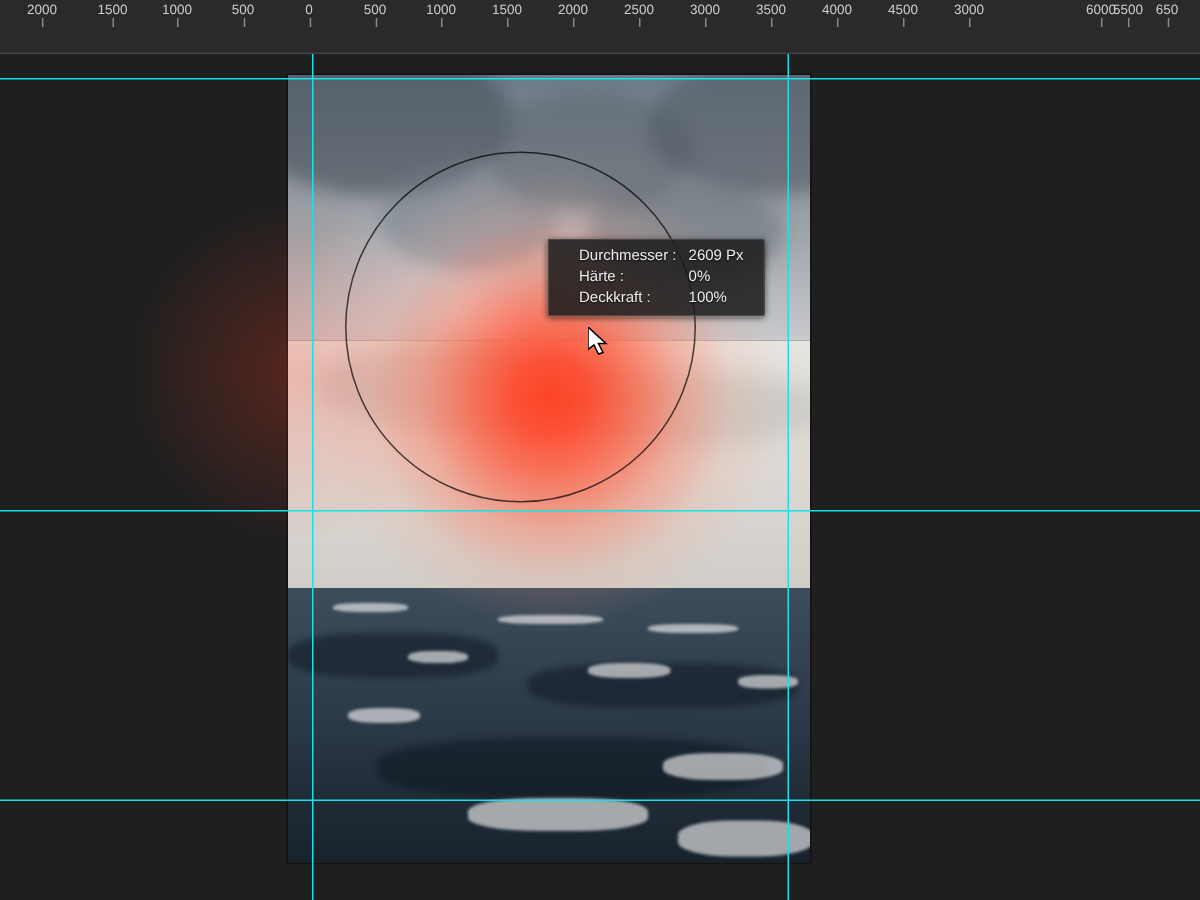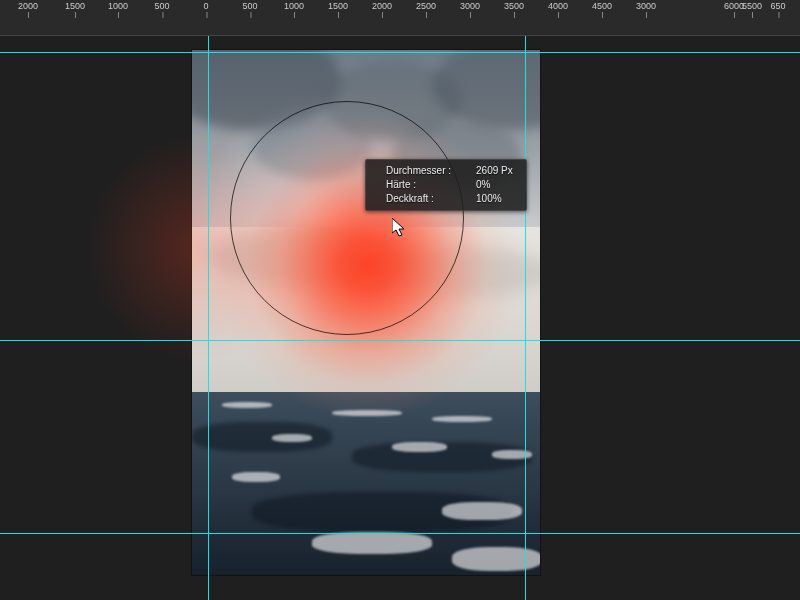--- a/index.html
+++ b/index.html
@@ -171,21 +171,21 @@
     border: 1px solid rgba(255,255,255,0.12);
     padding: 4px 8px;
     font-size: 10px;
     color: #eee;
     line-height: 14px;
     z-index: 40;
     border-radius: 2px;
     text-shadow: 0 1px 1px rgba(0,0,0,0.8);
     box-shadow: 0 1px 4px rgba(0,0,0,0.6);
   }
-  .hud .row { display: flex; justify-content: space-between; gap: 25px; white-space: nowrap; padding-left: 12px; }
+  .hud .row { display: flex; justify-content: space-between; gap: 8px; white-space: nowrap; padding-left: 12px; }
   .hud .row .lbl::after { content: " :"; }
   .hud .row .val { min-width: 42px; }
 
   
   .cursor {
     position: absolute;
     z-index: 45;
     pointer-events: none;
   }
 

